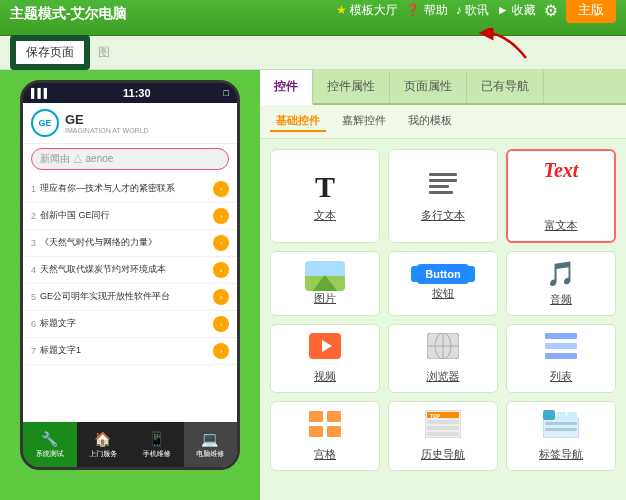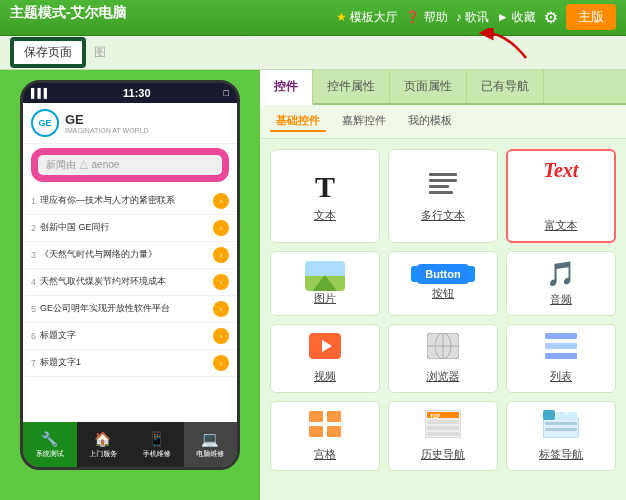--- a/index.html
+++ b/index.html
@@ -10,23 +10,23 @@
       background: #5dc840;
       overflow: hidden;
       position: relative;
     }
 
     
     .top-nav {
       background: linear-gradient(to bottom, #4db535, #3da025);
       height: 36px;
       display: flex;
-      align-items: flex-start;
+      align-items: flex-end;
       justify-content: space-between;
-      padding: 4px 10px;
+      padding: 12px 10px;
       border-bottom: 1px solid #2d8015;
     }
     .top-nav-title {
       color: #fff;
       font-size: 14px;
       font-weight: bold;
     }
     .top-nav-right {
       display: flex;
       align-items: center;
@@ -75,21 +75,21 @@
       background: #e8f5e0;
       height: 34px;
       display: flex;
       align-items: center;
       padding: 0 10px;
       gap: 8px;
       border-bottom: 1px solid #c5e0b0;
     }
     .toolbar-btn {
       background: #fff;
-      border: 4px solid #14532d;
+      border: 6px solid #14532d;
       border-radius: 4px;
       padding: 3px 10px;
       font-size: 12px;
       cursor: pointer;
       color: #333;
     }
     .toolbar-sep {
       color: #aaa;
       font-size: 12px;
     }
@@ -171,21 +171,21 @@
       color: #999;
       text-transform: uppercase;
     }
     .phone-search {
       margin: 4px 8px;
       background: #f0f0f0;
       border-radius: 12px;
       padding: 3px 8px;
       font-size: 10px;
       color: #999;
-      border: 7px solid #ec4899;
+      border: 1px solid #ec4899;
     }
 
     .news-list {
       padding: 2px 0;
     }
     .news-item {
       display: flex;
       align-items: center;
       padding: 5px 8px;
       border-bottom: 1px solid #f0f0f0;

